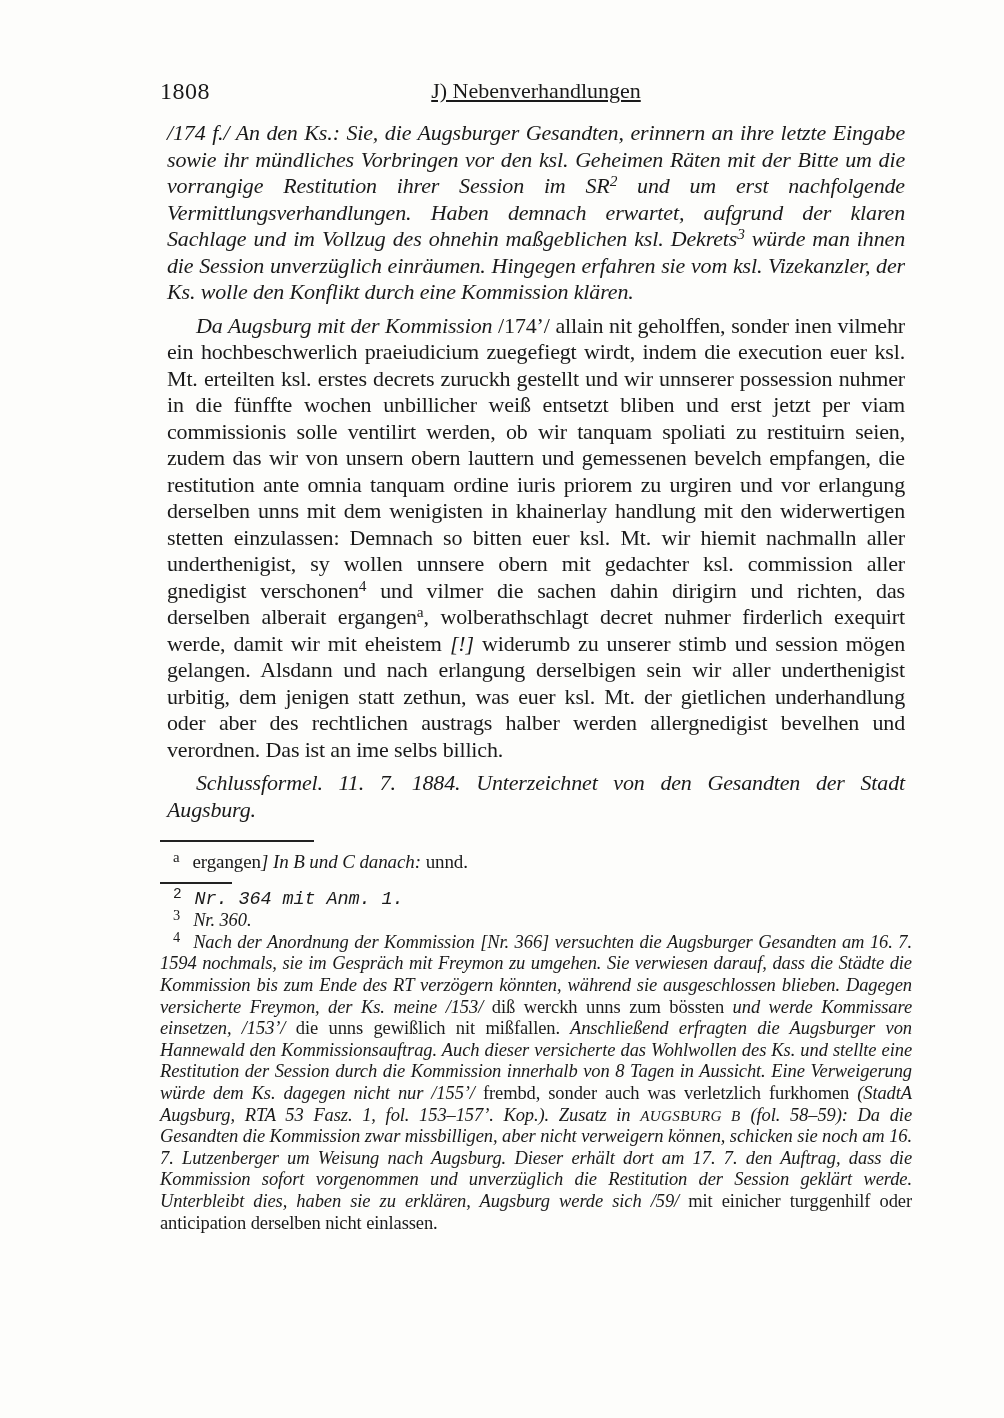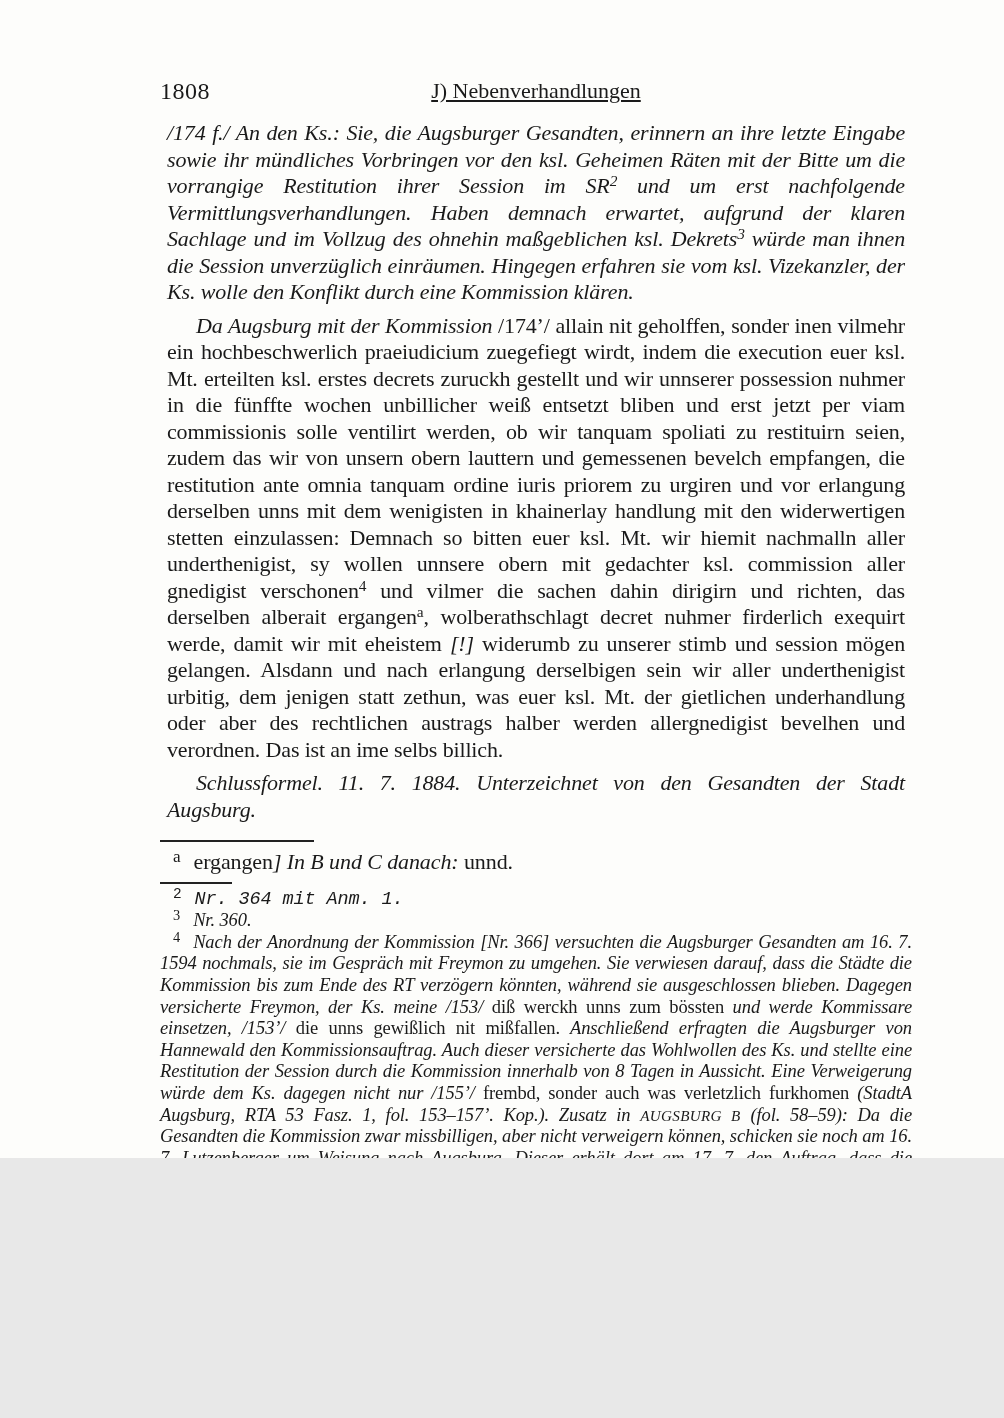--- a/index.html
+++ b/index.html
@@ -4,21 +4,21 @@
 <style>
   :root{
     --paper:#fdfdfb;
     --ink:#1a1a1a;
   }
   *{margin:0;padding:0;box-sizing:border-box;}
   html,body{background:#e8e8e8;}
   .page{
     position:relative;
     width:1004px;
-    height:1158px;
+    height:1418px;
     margin:0 auto;
     background:var(--paper);
     color:var(--ink);
     font-family:"Liberation Serif","DejaVu Serif",serif;
     padding:78px 92px 0 160px;
     overflow:hidden;
   }
   
   .header{
     position:relative;
@@ -57,21 +57,21 @@
   .sep-a{width:154px;margin-top:17px;margin-bottom:9px;}
   .sep-n{width:72px;margin-top:9px;margin-bottom:5px;}
   
   .fn{
     font-size:18.5px;
     line-height:21.6px;
     text-align:justify;
     letter-spacing:-0.1px;
   }
   .fn .firstline{text-indent:13px;}
-  .fn-a{margin-bottom:2px;font-size:22px;}
+  .fn-a{margin-bottom:2px;font-size:19px;}
   .fn-marker{
     font-size:.78em;
     vertical-align:.42em;
     line-height:0;
     font-style:normal;
     padding-right:13px;
   }
   .fns .fn{margin:0;}
 </style>
 </head>

